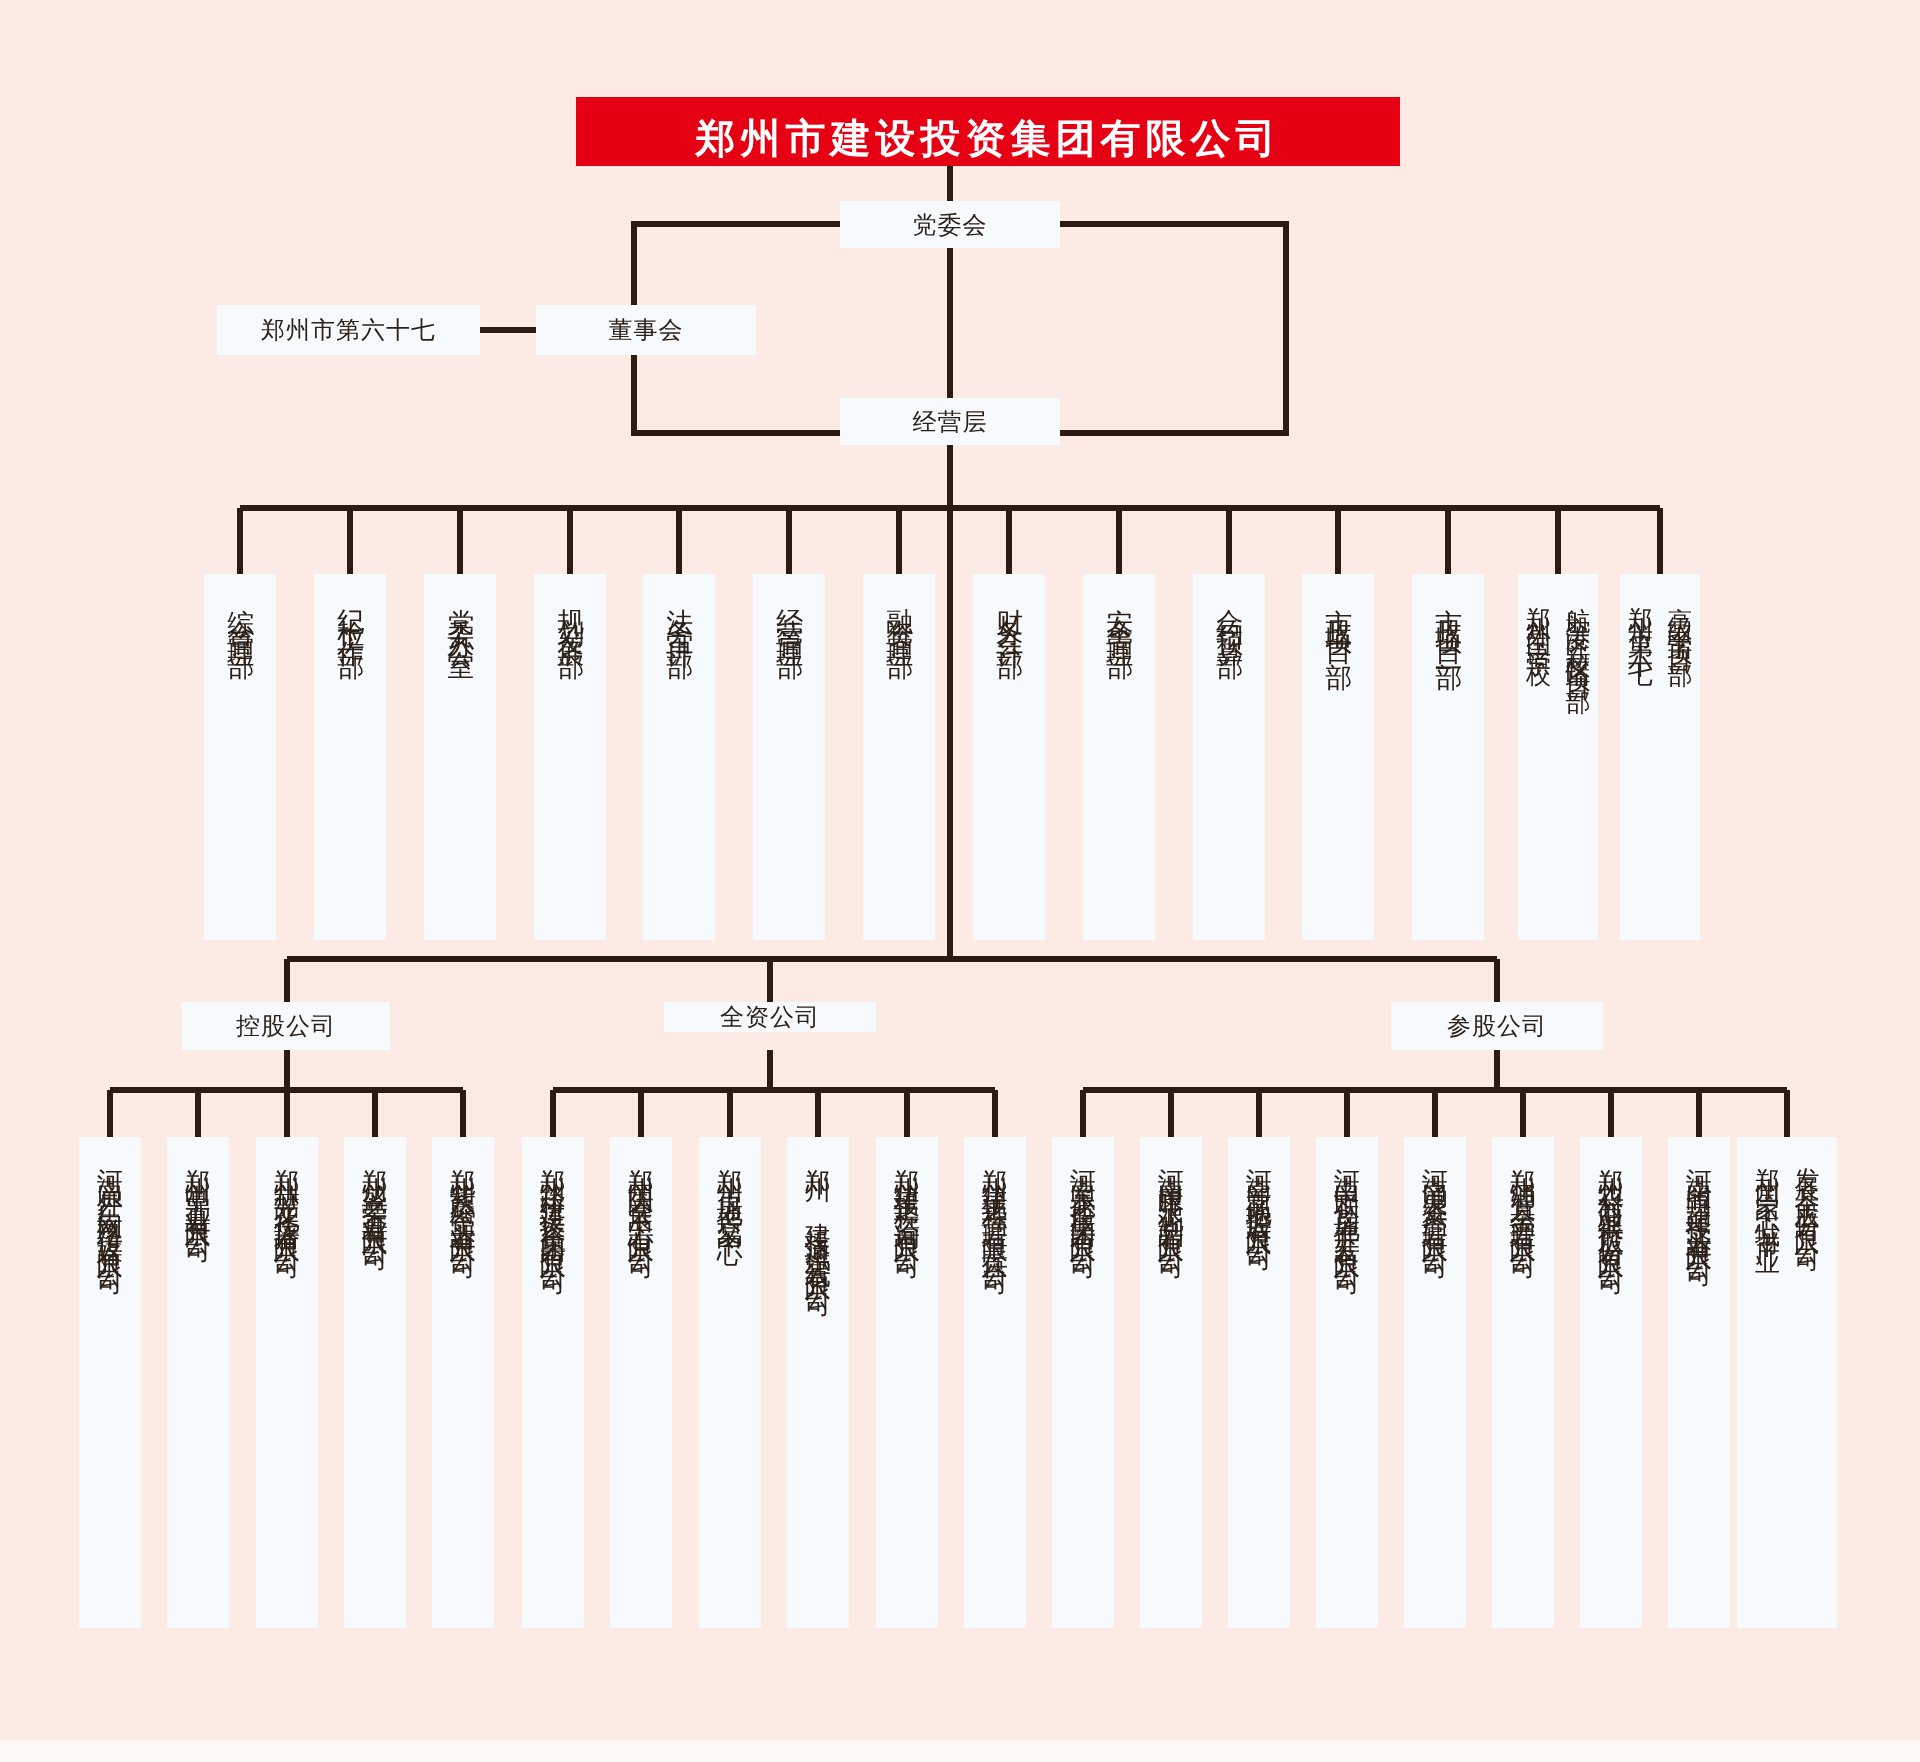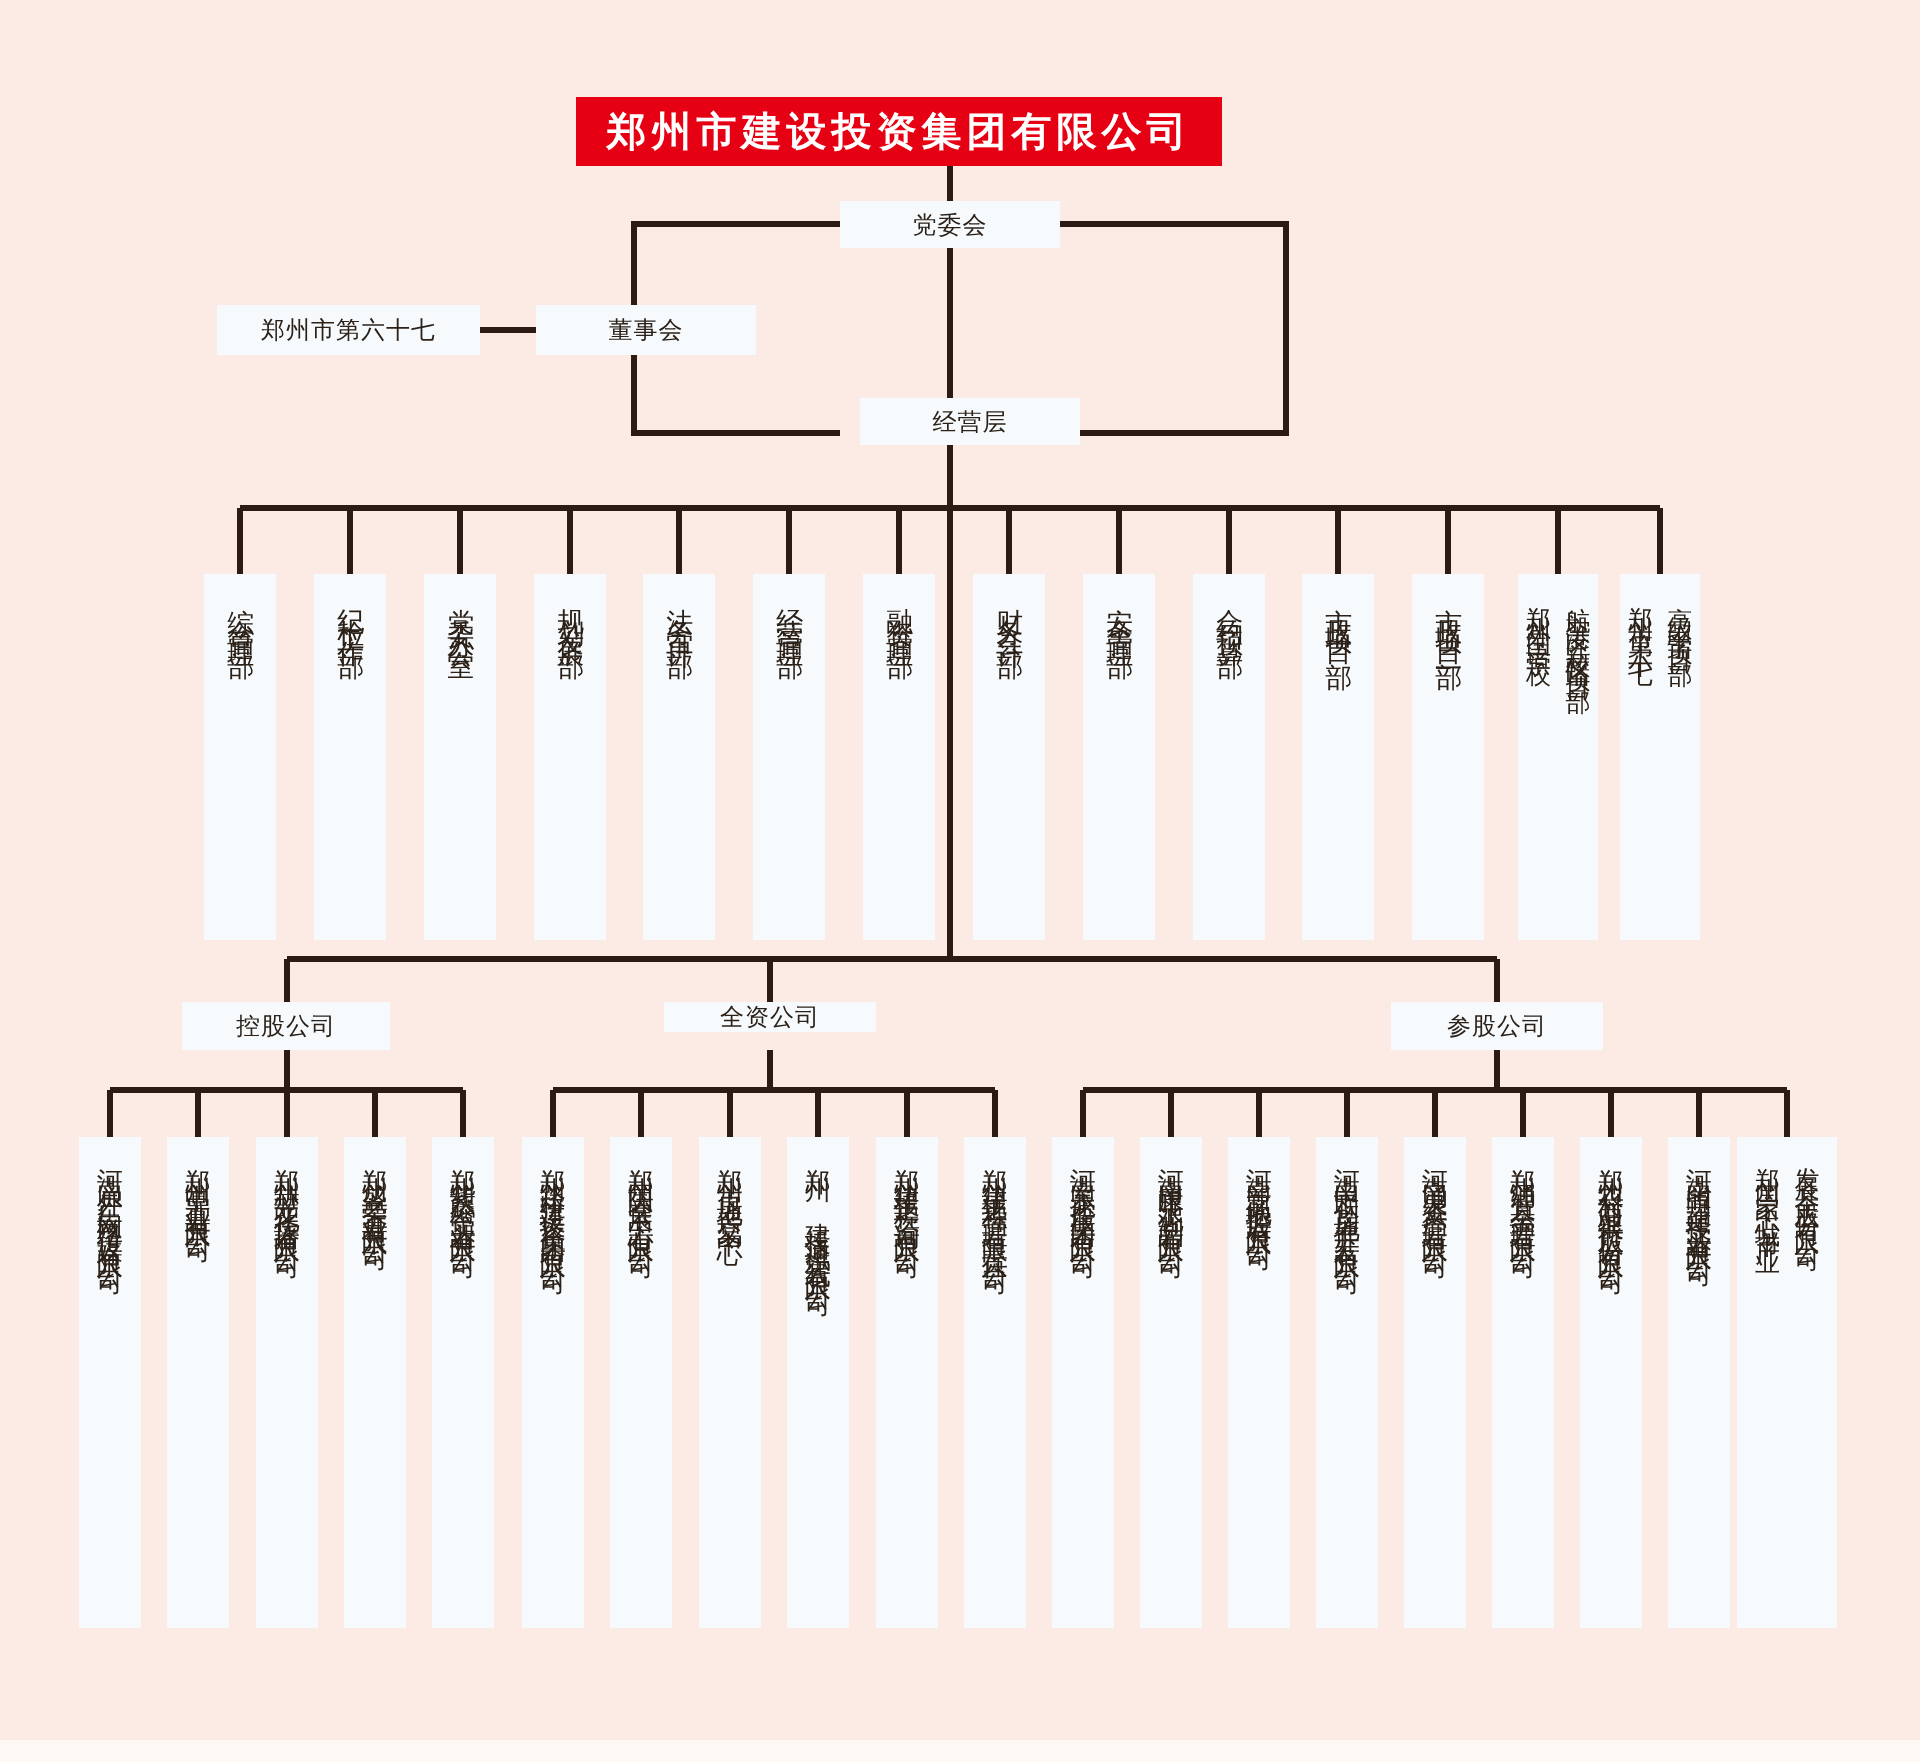--- a/index.html
+++ b/index.html
@@ -29,33 +29,33 @@
       <path d="M480 330 H536"></path>
       <path d="M240 508 H1660"></path>
       <path d="M240 508 V574 M350 508 V574 M460 508 V574 M570 508 V574 M679 508 V574 M789 508 V574 M899 508 V574 M1009 508 V574 M1119 508 V574 M1229 508 V574 M1338 508 V574 M1448 508 V574 M1558 508 V574 M1660 508 V574"></path>
       <path d="M287 959 H1497"></path>
       <path d="M287 959 V1002 M770 959 V1002 M1497 959 V1002 M287 1050 V1090 M770 1050 V1090 M1497 1050 V1090"></path>
       <path d="M110 1090 H463 M553 1090 H995 M1083 1090 H1787"></path>
       <path d="M110 1090 V1137 M198 1090 V1137 M287 1090 V1137 M375 1090 V1137 M463 1090 V1137 M553 1090 V1137 M641 1090 V1137 M730 1090 V1137 M818 1090 V1137 M907 1090 V1137 M995 1090 V1137 M1083 1090 V1137 M1171 1090 V1137 M1259 1090 V1137 M1347 1090 V1137 M1435 1090 V1137 M1523 1090 V1137 M1611 1090 V1137 M1699 1090 V1137 M1787 1090 V1137"></path>
     </g>
   </svg>
 
-  <div class="node banner" style="left:576px;top:97px;width:646px;height:69px;">
+  <div class="node banner" style="left:576px;top:97px;width:824px;height:69px;align-items:flex-end;">
     <span>郑州市建设投资集团有限公司</span>
   </div>
   <div class="node h-node" style="left:840px;top:201px;width:220px;height:47px;">
     <span>党委会</span>
   </div>
   <div class="node h-node" style="left:217px;top:305px;width:263px;height:50px;">
     <span>郑州市第六十七</span>
   </div>
   <div class="node h-node" style="left:536px;top:305px;width:220px;height:50px;">
     <span>董事会</span>
   </div>
-  <div class="node h-node" style="left:840px;top:398px;width:220px;height:47px;margin-left:20px;">
+  <div class="node h-node" style="left:840px;top:398px;width:220px;height:47px;">
     <span>经营层</span>
   </div>
 
   <div class="node v-node" style="left:204px;top:574px;width:72px;height:366px;">
     <span>综合管理部</span>
   </div>
   <div class="node v-node" style="left:314px;top:574px;width:72px;height:366px;">
     <span>纪检工作部</span>
   </div>
   <div class="node v-node" style="left:424px;top:574px;width:72px;height:366px;">

